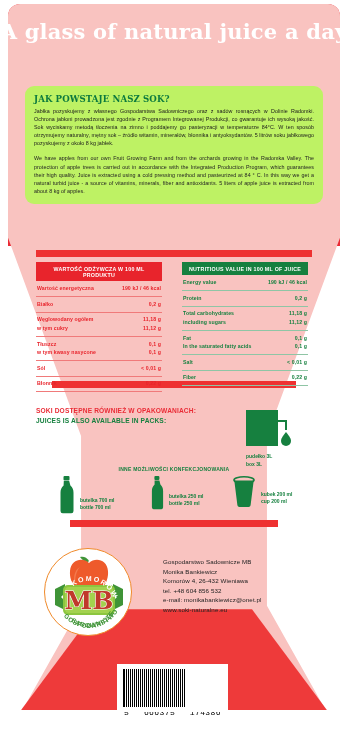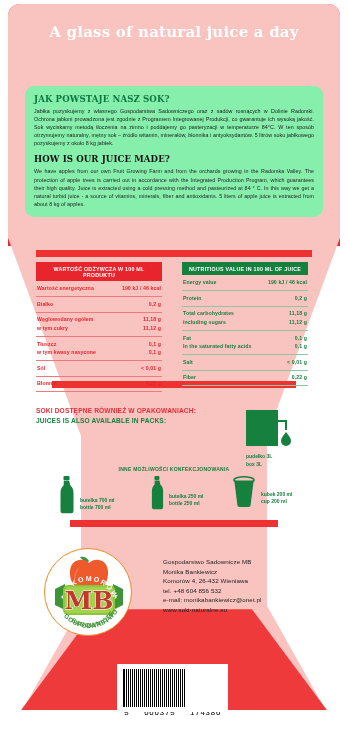--- a/index.html
+++ b/index.html
@@ -56,33 +56,33 @@
   }
 
   
   .headline {
     position: absolute;
     left: 0; top: 22px; width: 348px;
     text-align: center;
     color: #ffffff;
     font-family: "DejaVu Serif", serif;
     font-weight: bold;
-    font-size: 15px;
+    font-size: 21px;
     line-height: 20px;
     letter-spacing: 0.2px;
   }
   .headline .l2 { display:block; }
 
   
   .info-card {
     position: absolute;
     left: 25px; top: 86px;
     width: 298px;
     padding: 8px 9px 9px 9px;
-    background: #86efac;
+    background: #bef264;
     border-radius: 9px;
   }
   .sec-title {
     font-family: "DejaVu Serif", serif;
     font-weight: bold;
     font-size: 8.6px;
     letter-spacing: 0.1px;
     margin-bottom: 3px;
   }
   .sec-title.pl { color: #0c7a3e; }
@@ -250,21 +250,20 @@
   <div class="glass-foot"></div>
 
   <div class="headline">
     <span class="l1">A glass of natural juice a day</span>
   </div>
 
   <div class="info-card">
     <div class="sec-title pl">JAK POWSTAJE NASZ SOK?</div>
     <div class="body-txt pl">Jabłka pozyskujemy z własnego Gospodarstwa Sadowniczego oraz z sadów rosnących w Dolinie Radomki. Ochrona jabłoni prowadzona jest zgodnie z Programem Integrowanej Produkcji, co gwarantuje ich wysoką jakość. Sok wyciskamy metodą tłoczenia na zimno i poddajemy go pasteryzacji w temperaturze 84°C. W ten sposób otrzymujemy naturalny, mętny sok – źródło witamin, minerałów, błonnika i antyoksydantów. 5 litrów soku jabłkowego pozyskujemy z około 8 kg jabłek.</div>
     <div class="gap"></div>
-    <div class="sec-title en">HOW IS OUR JUICE MADE?</div>
     <div class="body-txt">We have apples from our own Fruit Growing Farm and from the orchards growing in the Radomka Valley. The protection of apple trees is carried out in accordance with the Integrated Production Program, which guarantees their high quality. Juice is extracted using a cold pressing method and pasteurized at 84 ° C. In this way we get a natural turbid juice - a source of vitamins, minerals, fiber and antioxidants. 5 liters of apple juice is extracted from about 8 kg of apples.</div>
   </div>
 
   <div class="band band-a"></div>
   <div class="band band-b"></div>
   <div class="band band-c"></div>
 
   <div class="tbl left">
     <div class="tbl-head">WARTOŚĆ ODŻYWCZA W 100 ML PRODUKTU</div>
     <div class="nrow">

